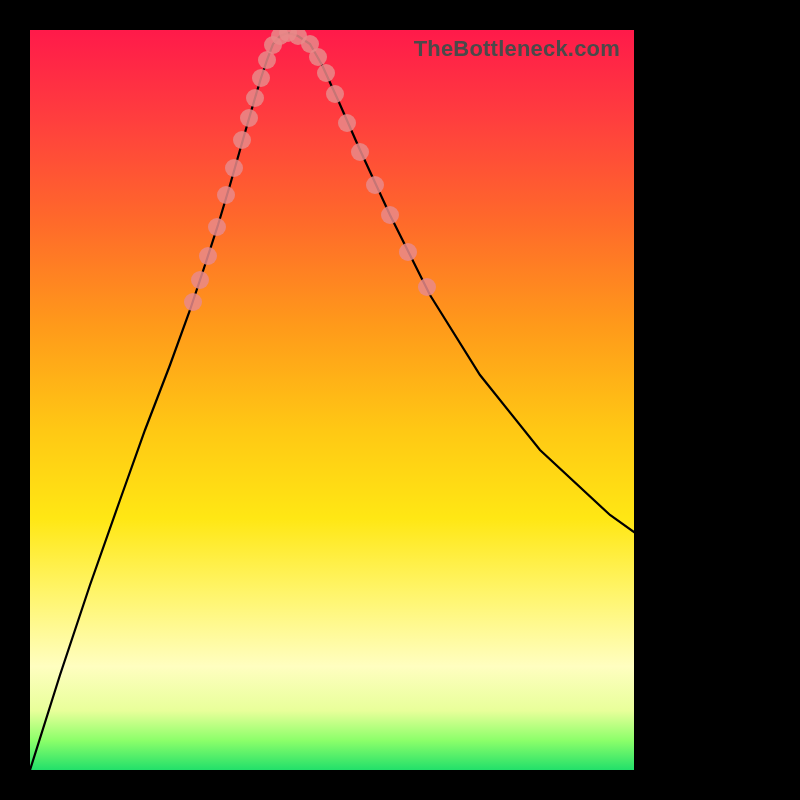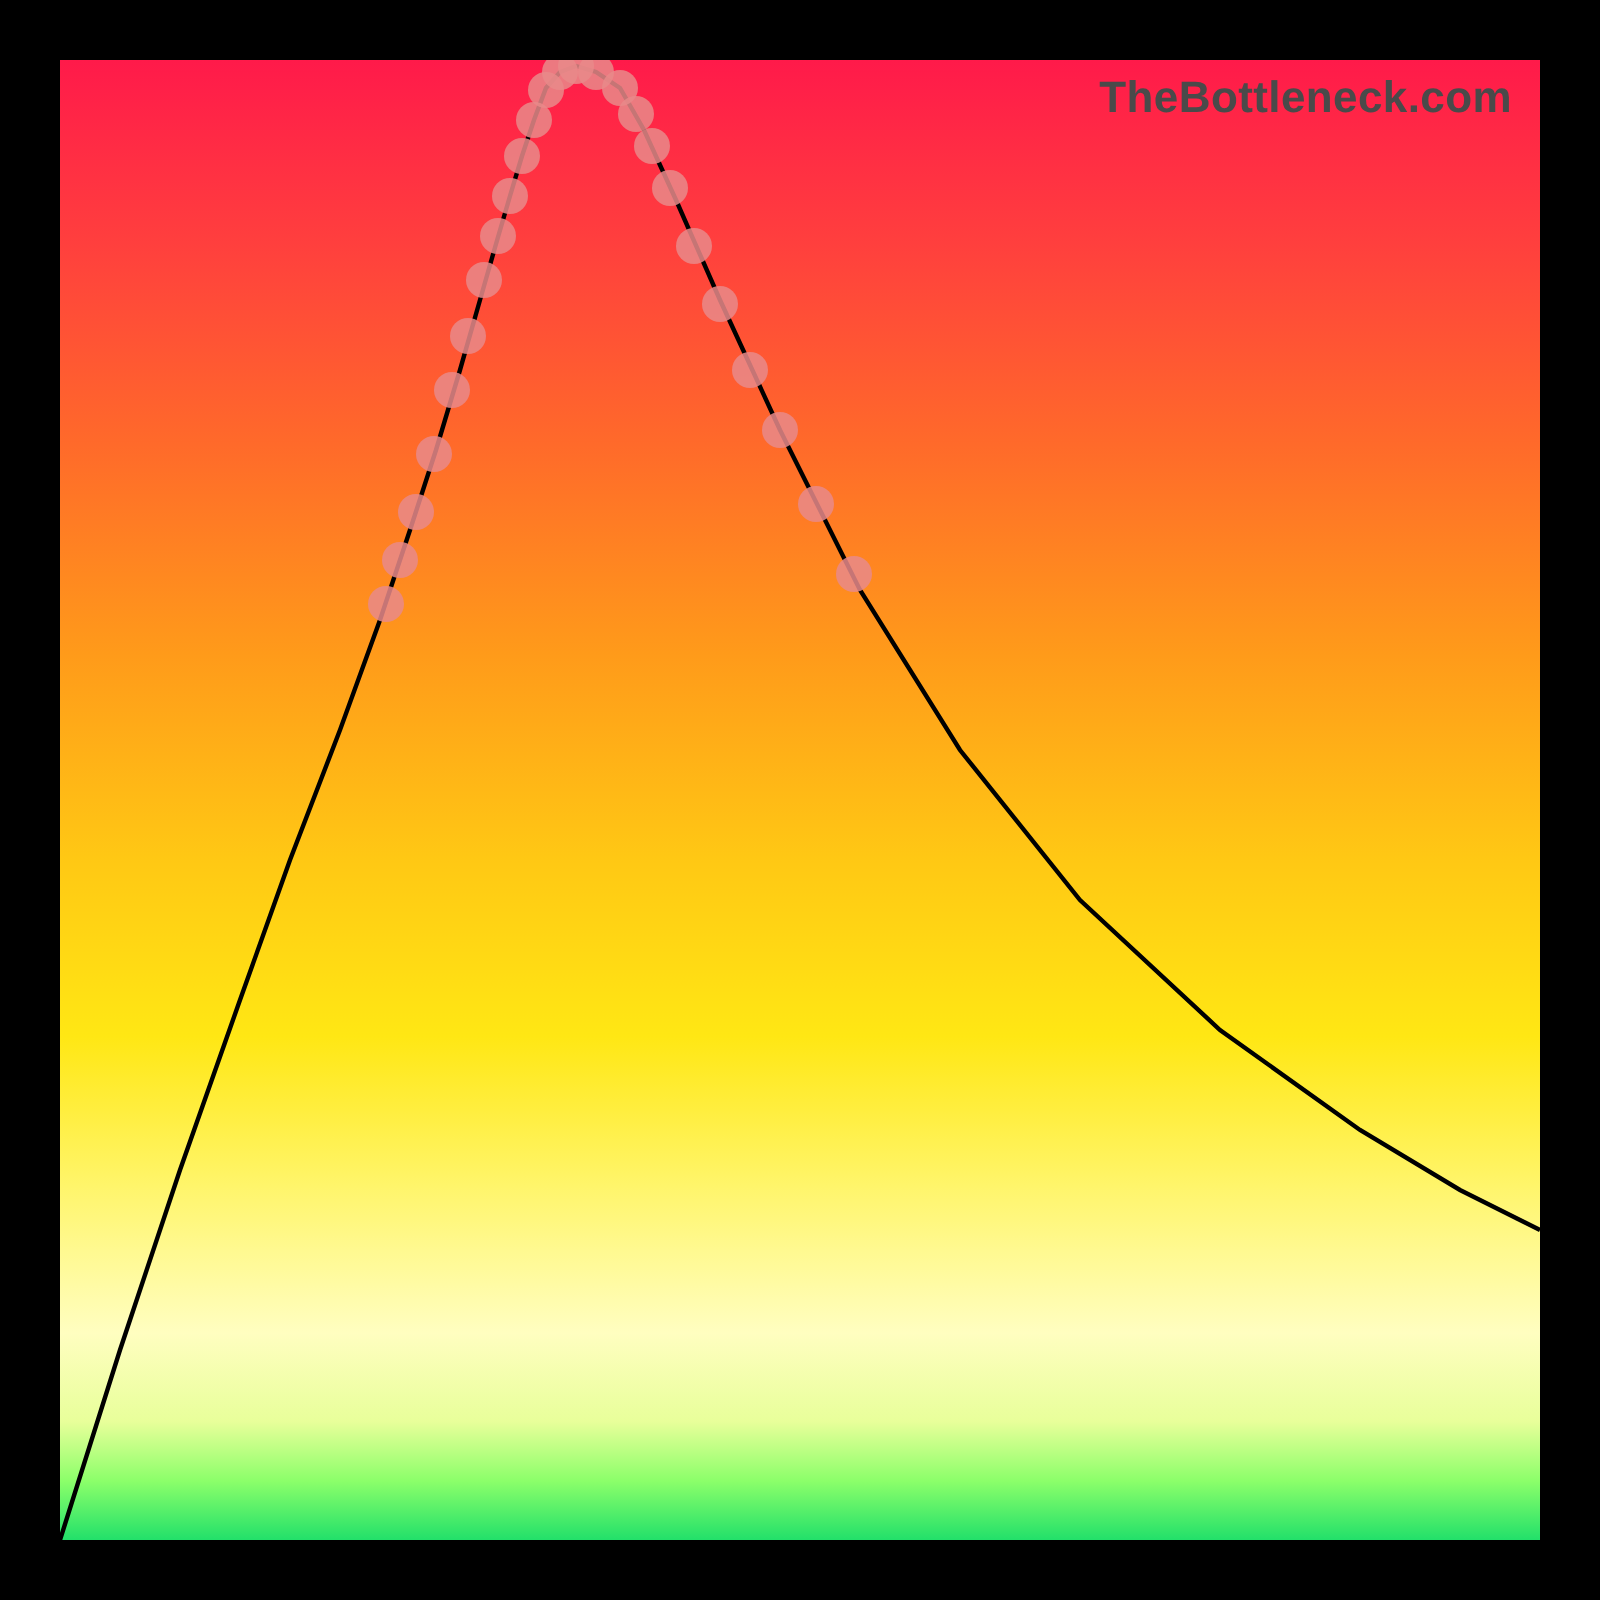--- a/index.html
+++ b/index.html
@@ -7,21 +7,21 @@
   .frame {
     position: relative;
     width: 800px;
     height: 800px;
     background: #000;
   }
   .plot-area {
     position: absolute;
     left: 30px;
     top: 30px;
-    width: 740px;
+    width: 604px;
     height: 740px;
     background: linear-gradient(to bottom,
       #ff1a4a 0%,
       #ff3e3e 12%,
       #ff6a2a 26%,
       #ff9a1a 40%,
       #ffc814 54%,
       #ffe714 66%,
       #fff56a 76%,
       #fffec0 86%,

